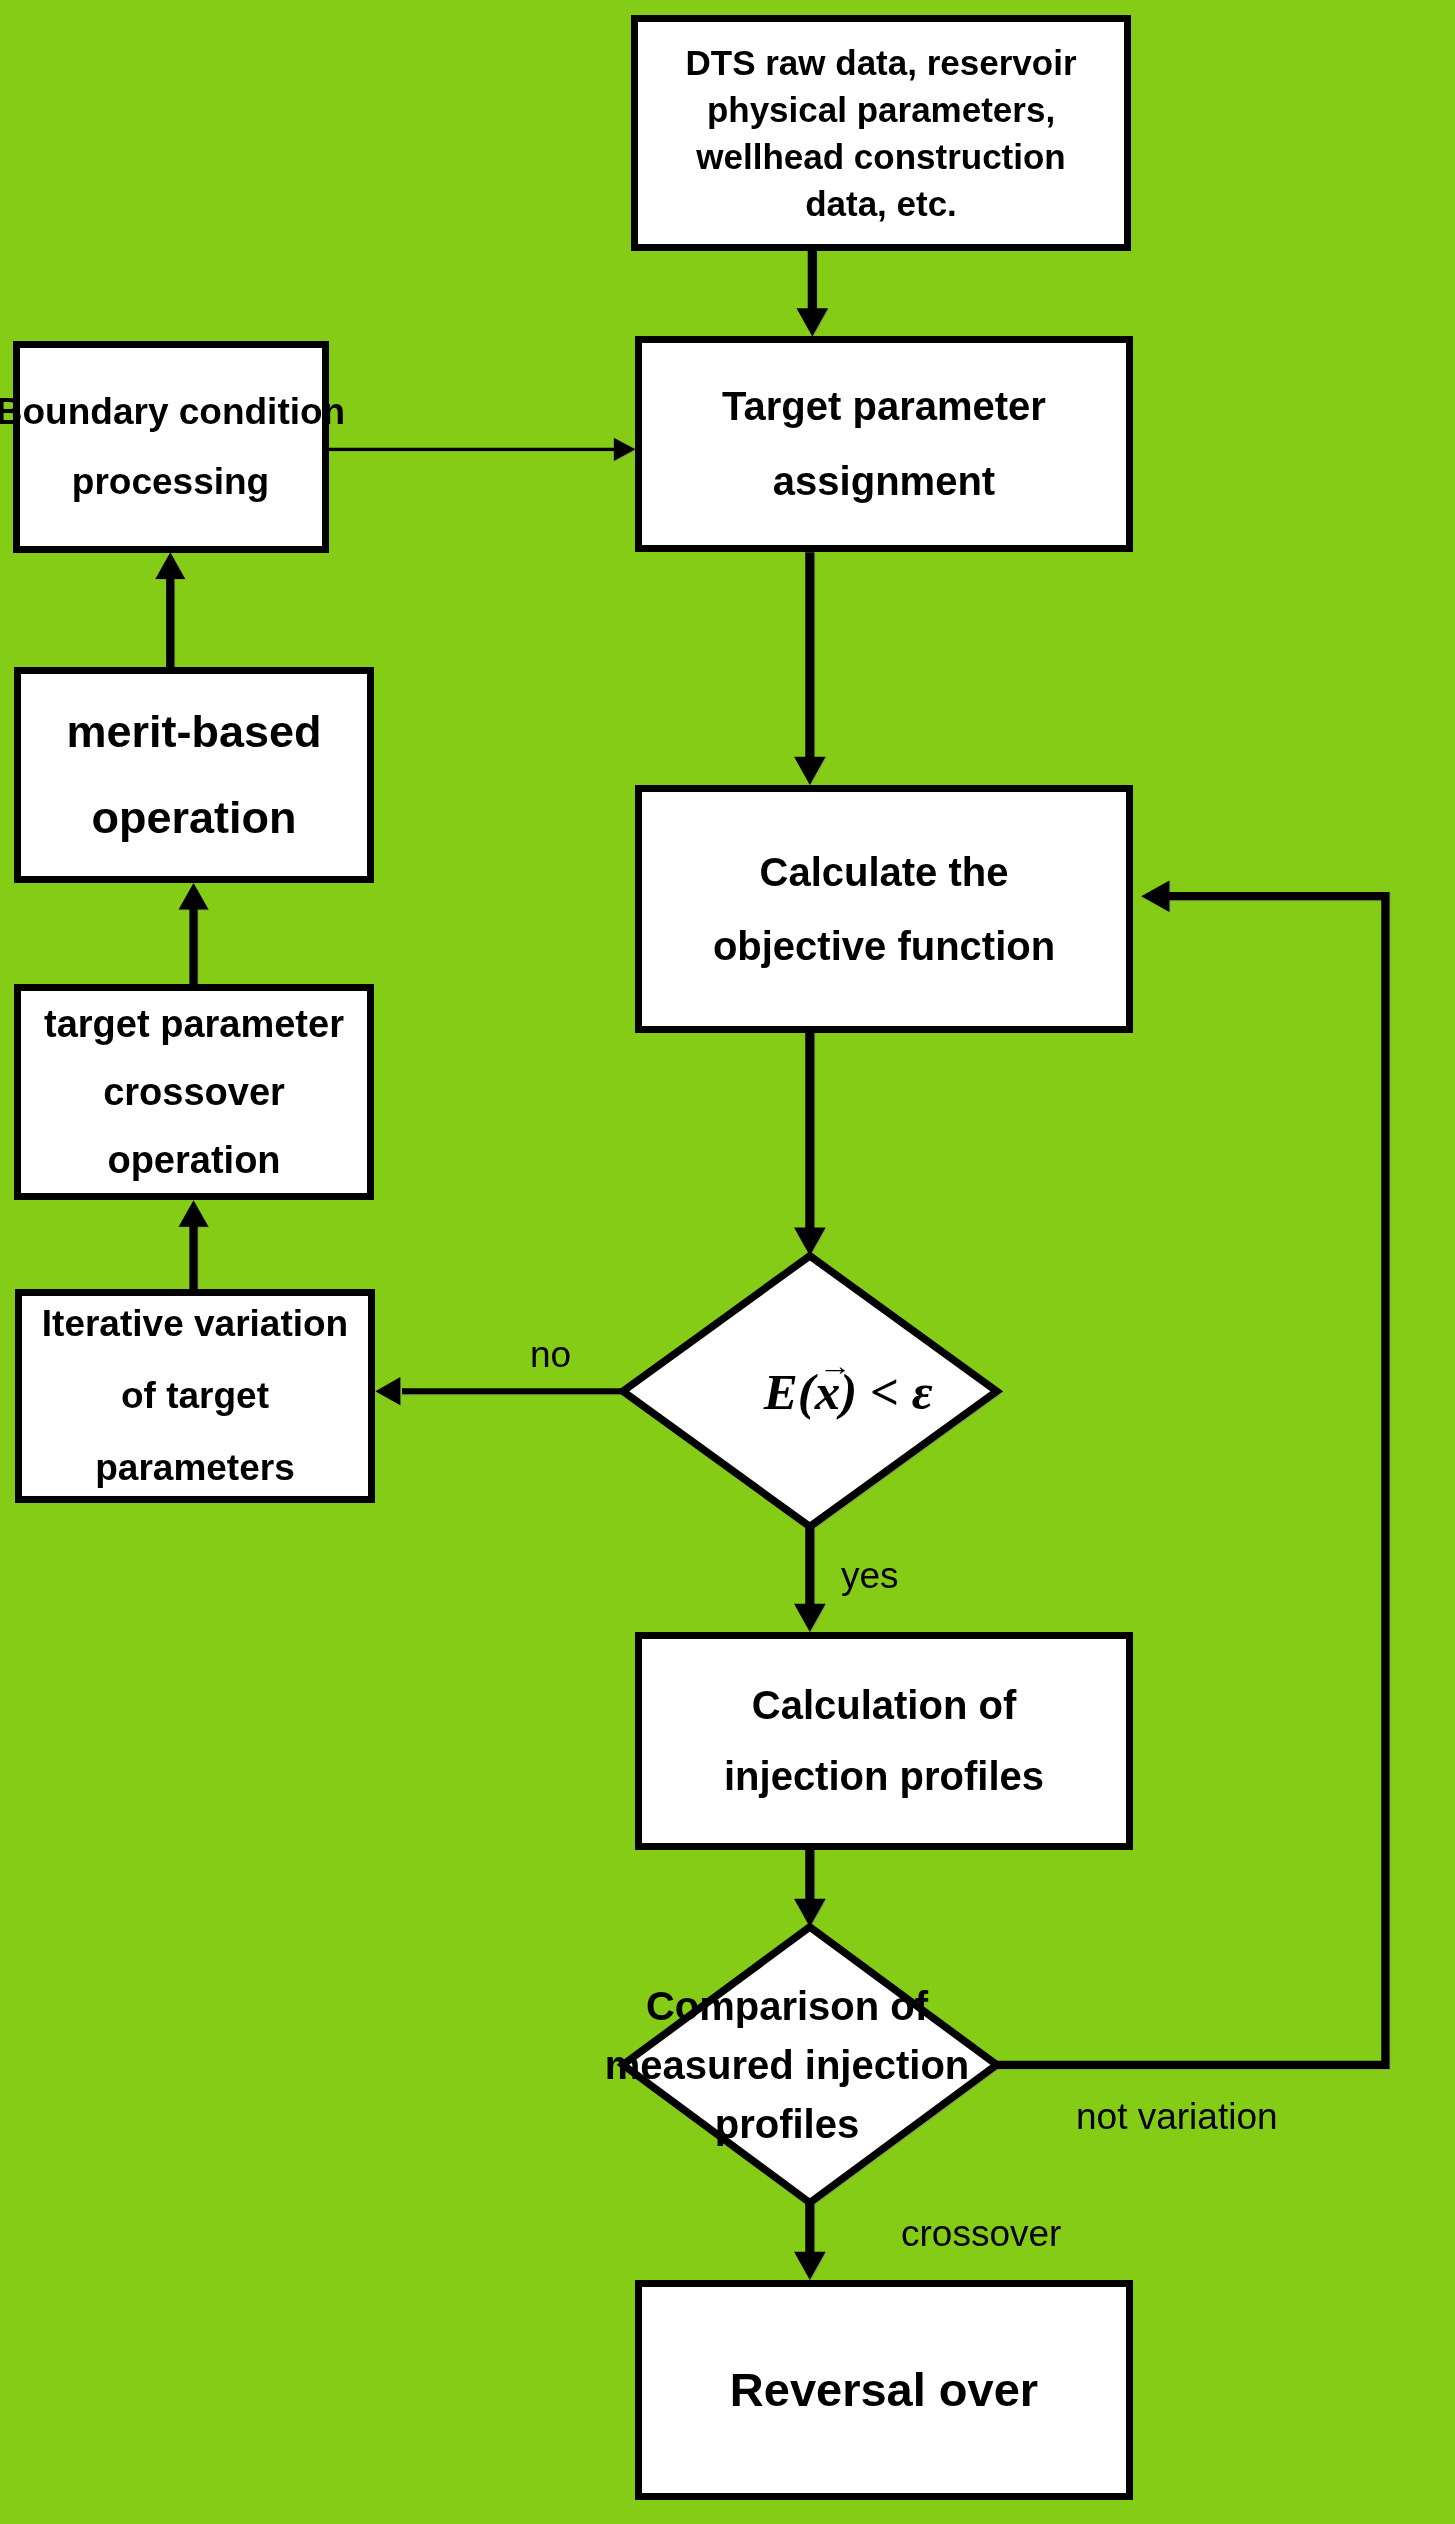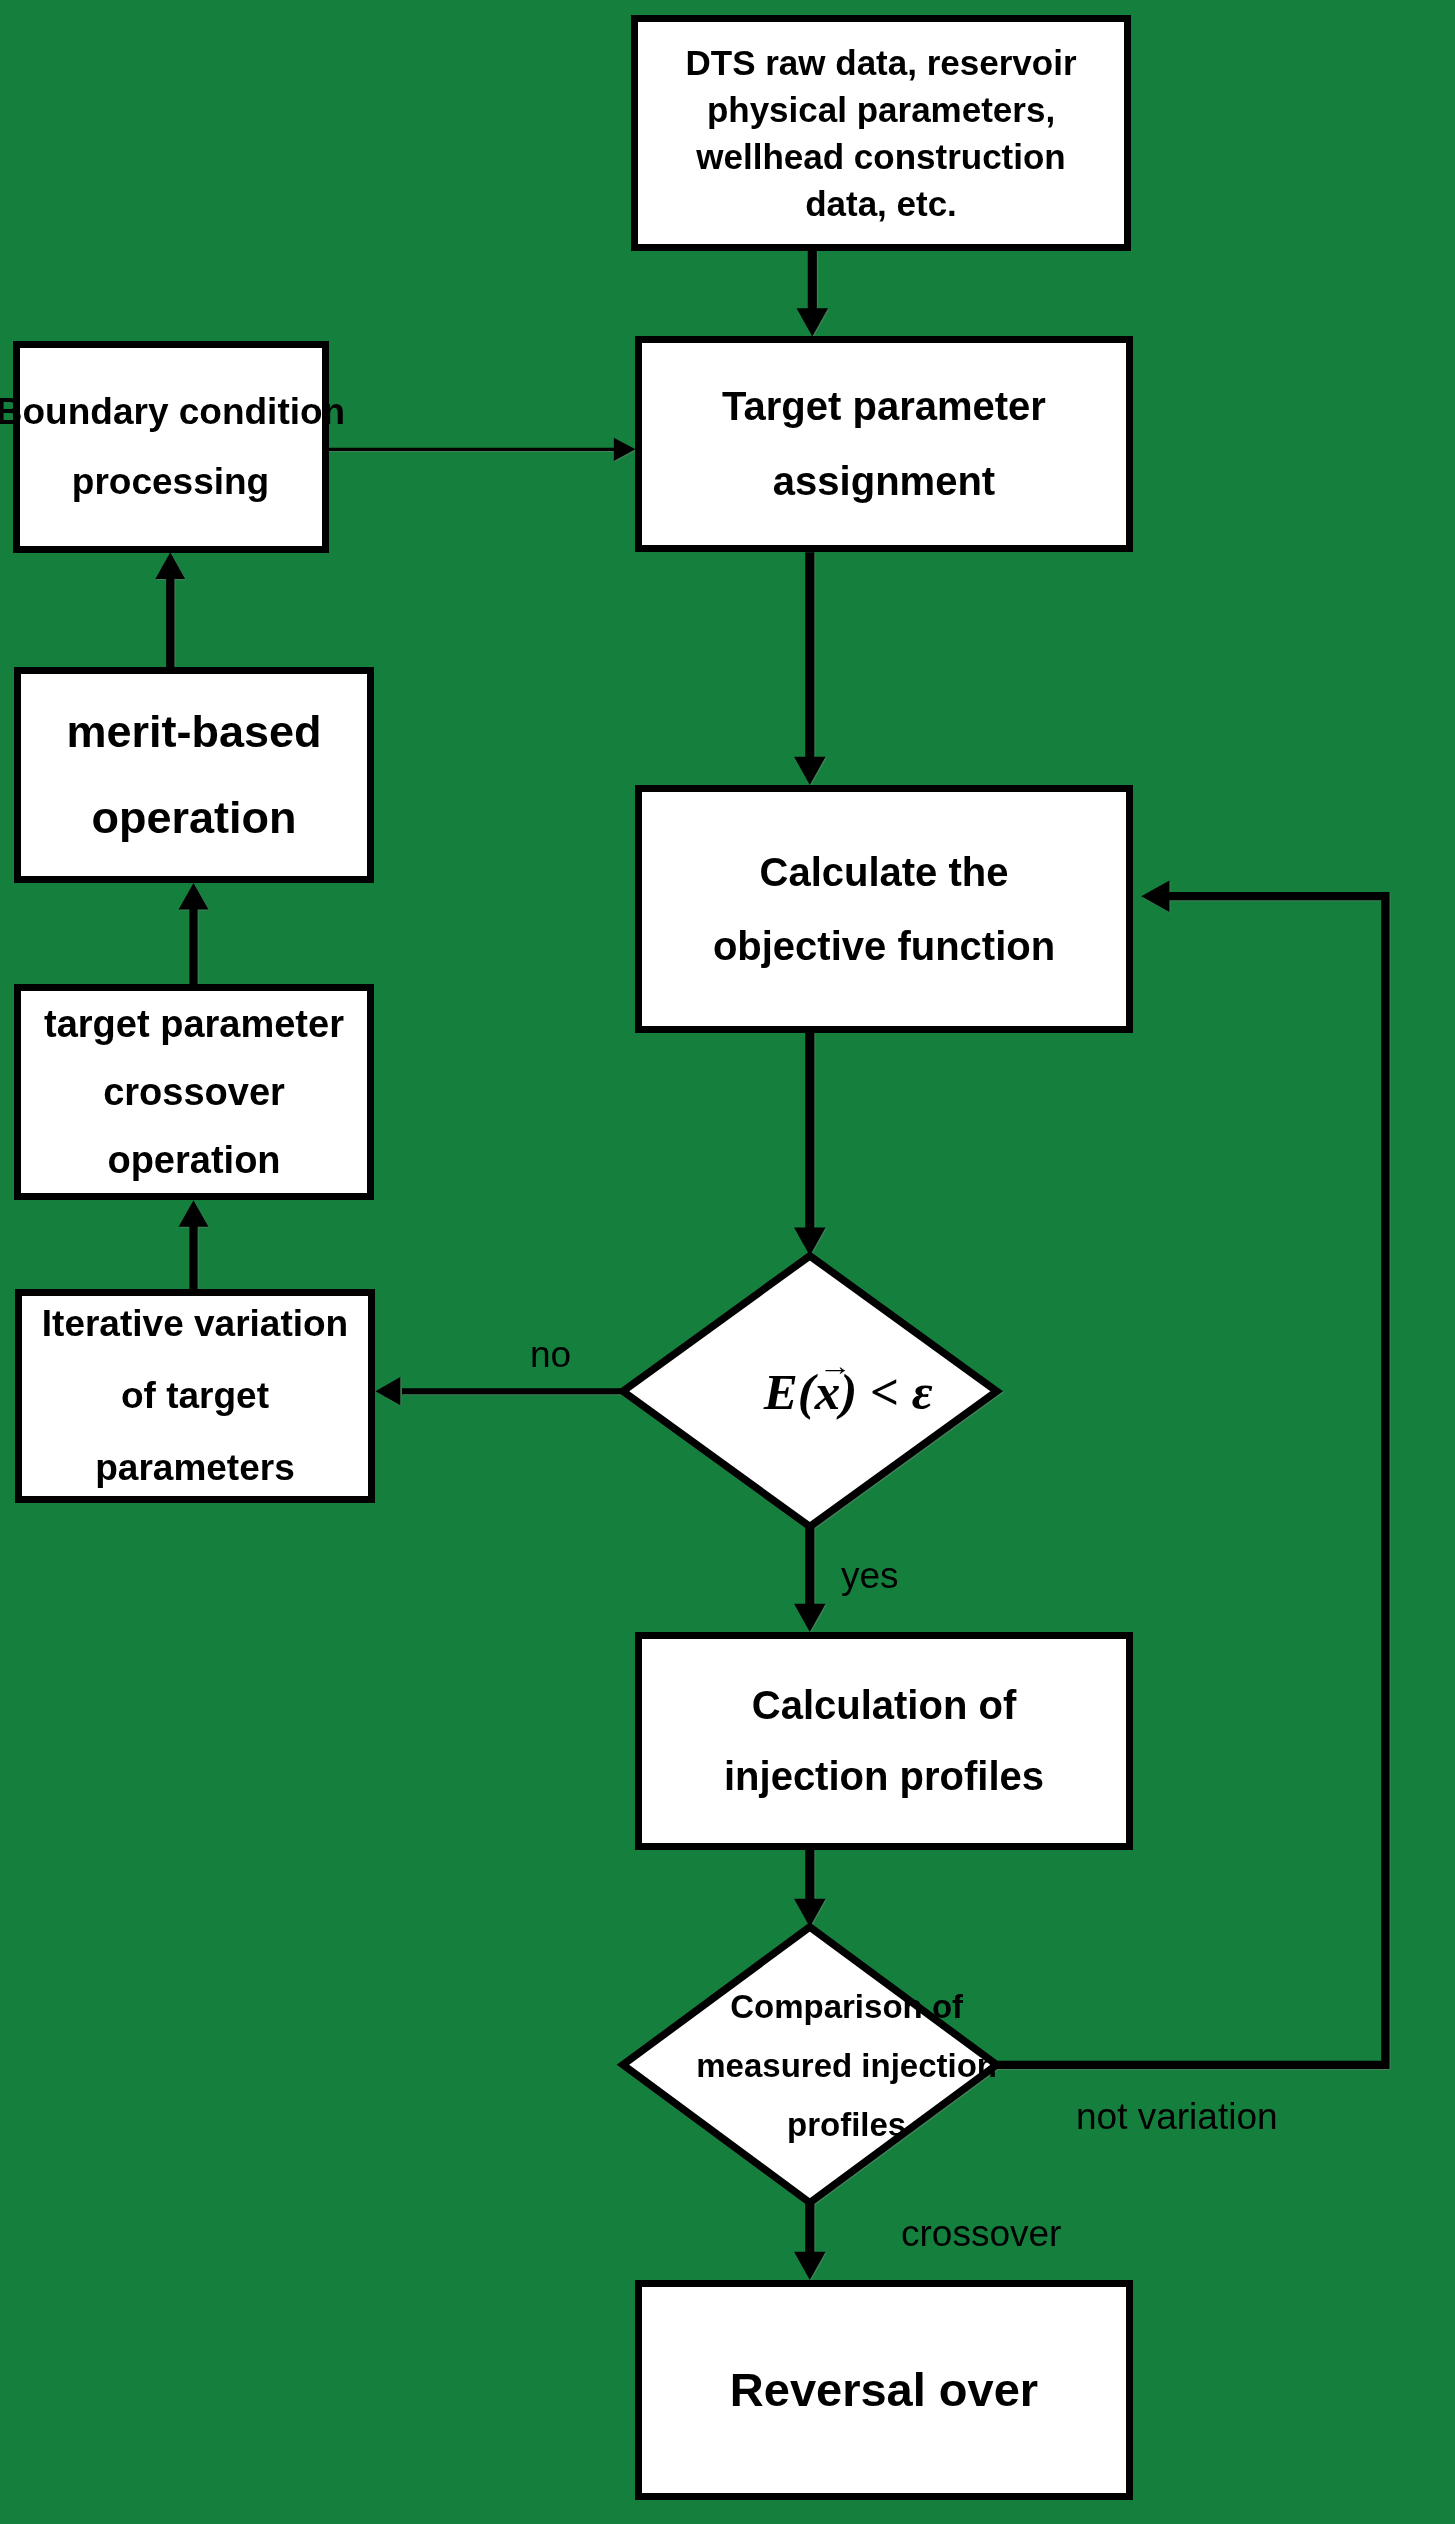--- a/index.html
+++ b/index.html
@@ -1,19 +1,19 @@
 <!DOCTYPE html>
 <html style="font-size:13.3px"><head>
 <meta charset="utf-8">
 <style>
   html,body{margin:0;padding:0;background:#ffffff;}
   .canvas{
     position:relative;
     width:1456px;height:2525px;
-    background:#15803d;
+    background:#84cc16;
     font-family:"Liberation Sans",sans-serif;
     color:#000;
     overflow:hidden;
   }
   .connectors{
     position:absolute;left:0;top:0;width:1456px;height:2525px;
     filter:drop-shadow(1.7px 1.7px 0 rgba(128,128,128,0.45));
   }
   .box{
     position:absolute;
@@ -172,21 +172,21 @@
   <div class="box" style="left:635px;top:2280px;width:498px;height:220px;font-size:47px;line-height:50px;">
     <span class="node-text">Reversal over</span>
   </div>
 
   <div class="diamond-label" style="left:623px;top:1256px;width:374px;height:271px;">
     <span class="formula">
       <span>E(</span><span class="vec"><span>x</span><span class="vec-arrow">→</span></span><span>) &lt; ε</span>
     </span>
   </div>
 
-  <div class="diamond-label" style="left:623px;top:1927px;width:374px;height:276px;font-size:33px;line-height:59px;justify-content:flex-end;">
+  <div class="diamond-label" style="left:600px;top:1927px;width:374px;height:276px;font-size:40px;line-height:59px;">
     <span class="node-text">Comparison of
 measured injection
 profiles</span>
   </div>
 
   <div class="edge-label" style="left:530px;top:1334px;">no</div>
 
   <div class="edge-label" style="left:841px;top:1555px;">yes</div>
 
   <div class="edge-label" style="left:901px;top:2213px;">crossover</div>

